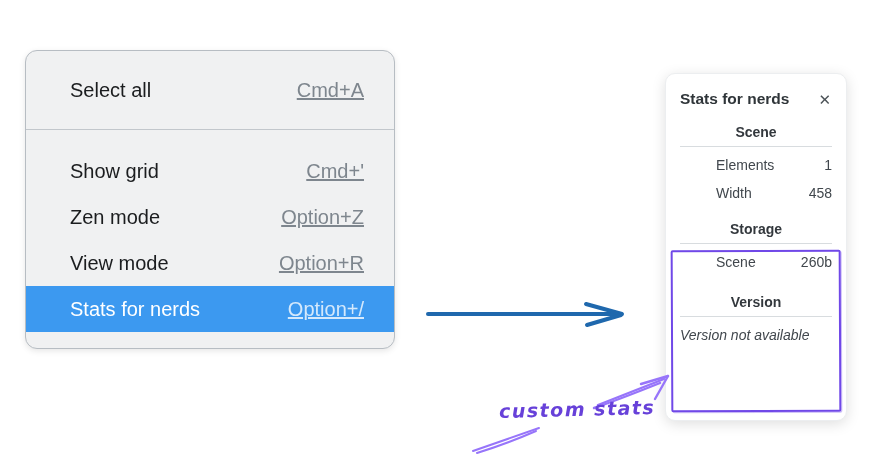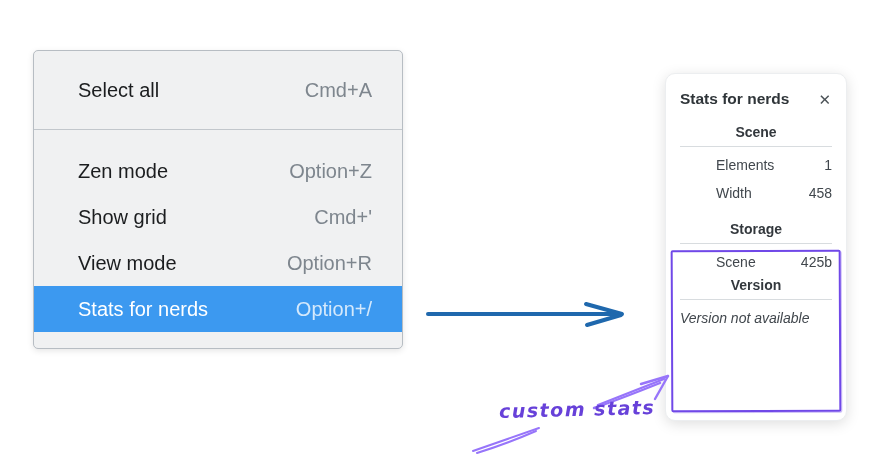--- a/index.html
+++ b/index.html
@@ -1,38 +1,38 @@
 <!DOCTYPE html>
 <html><head>
 <meta charset="utf-8">
 <style>
   * { margin: 0; padding: 0; box-sizing: border-box; }
   html, body { width: 873px; height: 461px; background: #ffffff; overflow: hidden; }
   body { position: relative; font-family: "Liberation Sans", sans-serif; }
 
   
   .context-menu {
-    position: absolute; left: 33px; top: 50px; width: 370px;
+    position: absolute; left: 25px; top: 50px; width: 370px;
     background: #f0f1f2;
     border: 1px solid #b7bdc3;
-    border-radius: 5px;
+    border-radius: 12px;
     box-shadow: 0 2px 6px rgba(0,0,0,0.10);
     overflow: hidden;
   }
   .menu-section { padding: 16px 0 16px 0; }
   .menu-section + .menu-section { border-top: 1px solid #c2c7cc; padding-top: 18px; padding-bottom: 16px; }
   .menu-item {
     height: 46px;
     display: flex; align-items: center; justify-content: space-between;
     padding: 0 30px 0 44px;
     font-size: 20px;
     color: #1b1d1f;
     cursor: default;
   }
-  .menu-item .shortcut { color: #7e868e; }
+  .menu-item .shortcut { color: #7e868e; text-decoration: underline; }
   .menu-item.highlighted { background: #3c99f0; color: #ffffff; }
   .menu-item.highlighted .shortcut { color: rgba(255,255,255,0.78); text-align: center; }
 
   
   .stats-panel {
     position: absolute; left: 665px; top: 73px; width: 182px; height: 348px;
     background: #ffffff;
     border: 1px solid #eceef0;
     border-radius: 10px;
     box-shadow: 0 3px 14px rgba(0,0,0,0.13);
@@ -41,21 +41,21 @@
     color: #3a4046;
   }
   .panel-title-row { display: flex; align-items: center; justify-content: space-between; height: 22px; }
   .panel-title { font-size: 15.5px; font-weight: 700; color: #2f3539; }
   .panel-close {
     font-size: 15px; color: #4c5358; line-height: 1;
     background: none; border: none; cursor: pointer; padding: 0 1px;
     font-family: "Liberation Sans", sans-serif;
   }
   .section-heading { margin-top: 14px; text-align: center; font-weight: 700; font-size: 14px; color: #33383d; }
-  .section-heading.tight { margin-top: 1px; }
+  .section-heading.tight { margin-top: 18px; }
   .section-rule { border: none; border-top: 1px solid #d8dcdf; margin: 6px 0 4px 0; }
   .stat-row { height: 28px; display: flex; align-items: center; justify-content: space-between; margin-left: 36px; }
   .stat-label { color: #41474d; }
   .stat-value { color: #41474d; }
   .version-note { height: 28px; display: flex; align-items: center; color: #41474d; font-style: italic; }
 
   
   .storage-box {
     position: absolute; left: 5px; top: 176px; width: 170px; height: 162px;
     border: 2px solid #7048e8;
@@ -82,26 +82,26 @@
 
 <div class="context-menu">
   <div class="menu-section">
     <div class="menu-item">
       <span>Select all</span>
       <span class="shortcut">Cmd+A</span>
     </div>
   </div>
   <div class="menu-section">
     <div class="menu-item">
+      <span>Show grid</span>
+      <span class="shortcut">Cmd+'</span>
+    </div>
+    <div class="menu-item">
       <span>Zen mode</span>
       <span class="shortcut">Option+Z</span>
-    </div>
-    <div class="menu-item">
-      <span>Show grid</span>
-      <span class="shortcut">Cmd+'</span>
     </div>
     <div class="menu-item">
       <span>View mode</span>
       <span class="shortcut">Option+R</span>
     </div>
     <div class="menu-item highlighted">
       <span>Stats for nerds</span>
       <span class="shortcut">Option+/</span>
     </div>
   </div>
@@ -121,21 +121,21 @@
   </div>
   <div class="stat-row">
     <span class="stat-label">Width</span>
     <span class="stat-value">458</span>
   </div>
 
   <div class="section-heading">Storage</div>
   <hr class="section-rule">
   <div class="stat-row">
     <span class="stat-label">Scene</span>
-    <span class="stat-value">425b</span>
+    <span class="stat-value">260b</span>
   </div>
 
   <div class="section-heading tight">Version</div>
   <hr class="section-rule">
   <div class="version-note">Version not available</div>
 
   <div class="storage-box"></div>
 </div>
 
 <svg class="overlay-svg" viewBox="0 0 873 461" xmlns="http://www.w3.org/2000/svg">

